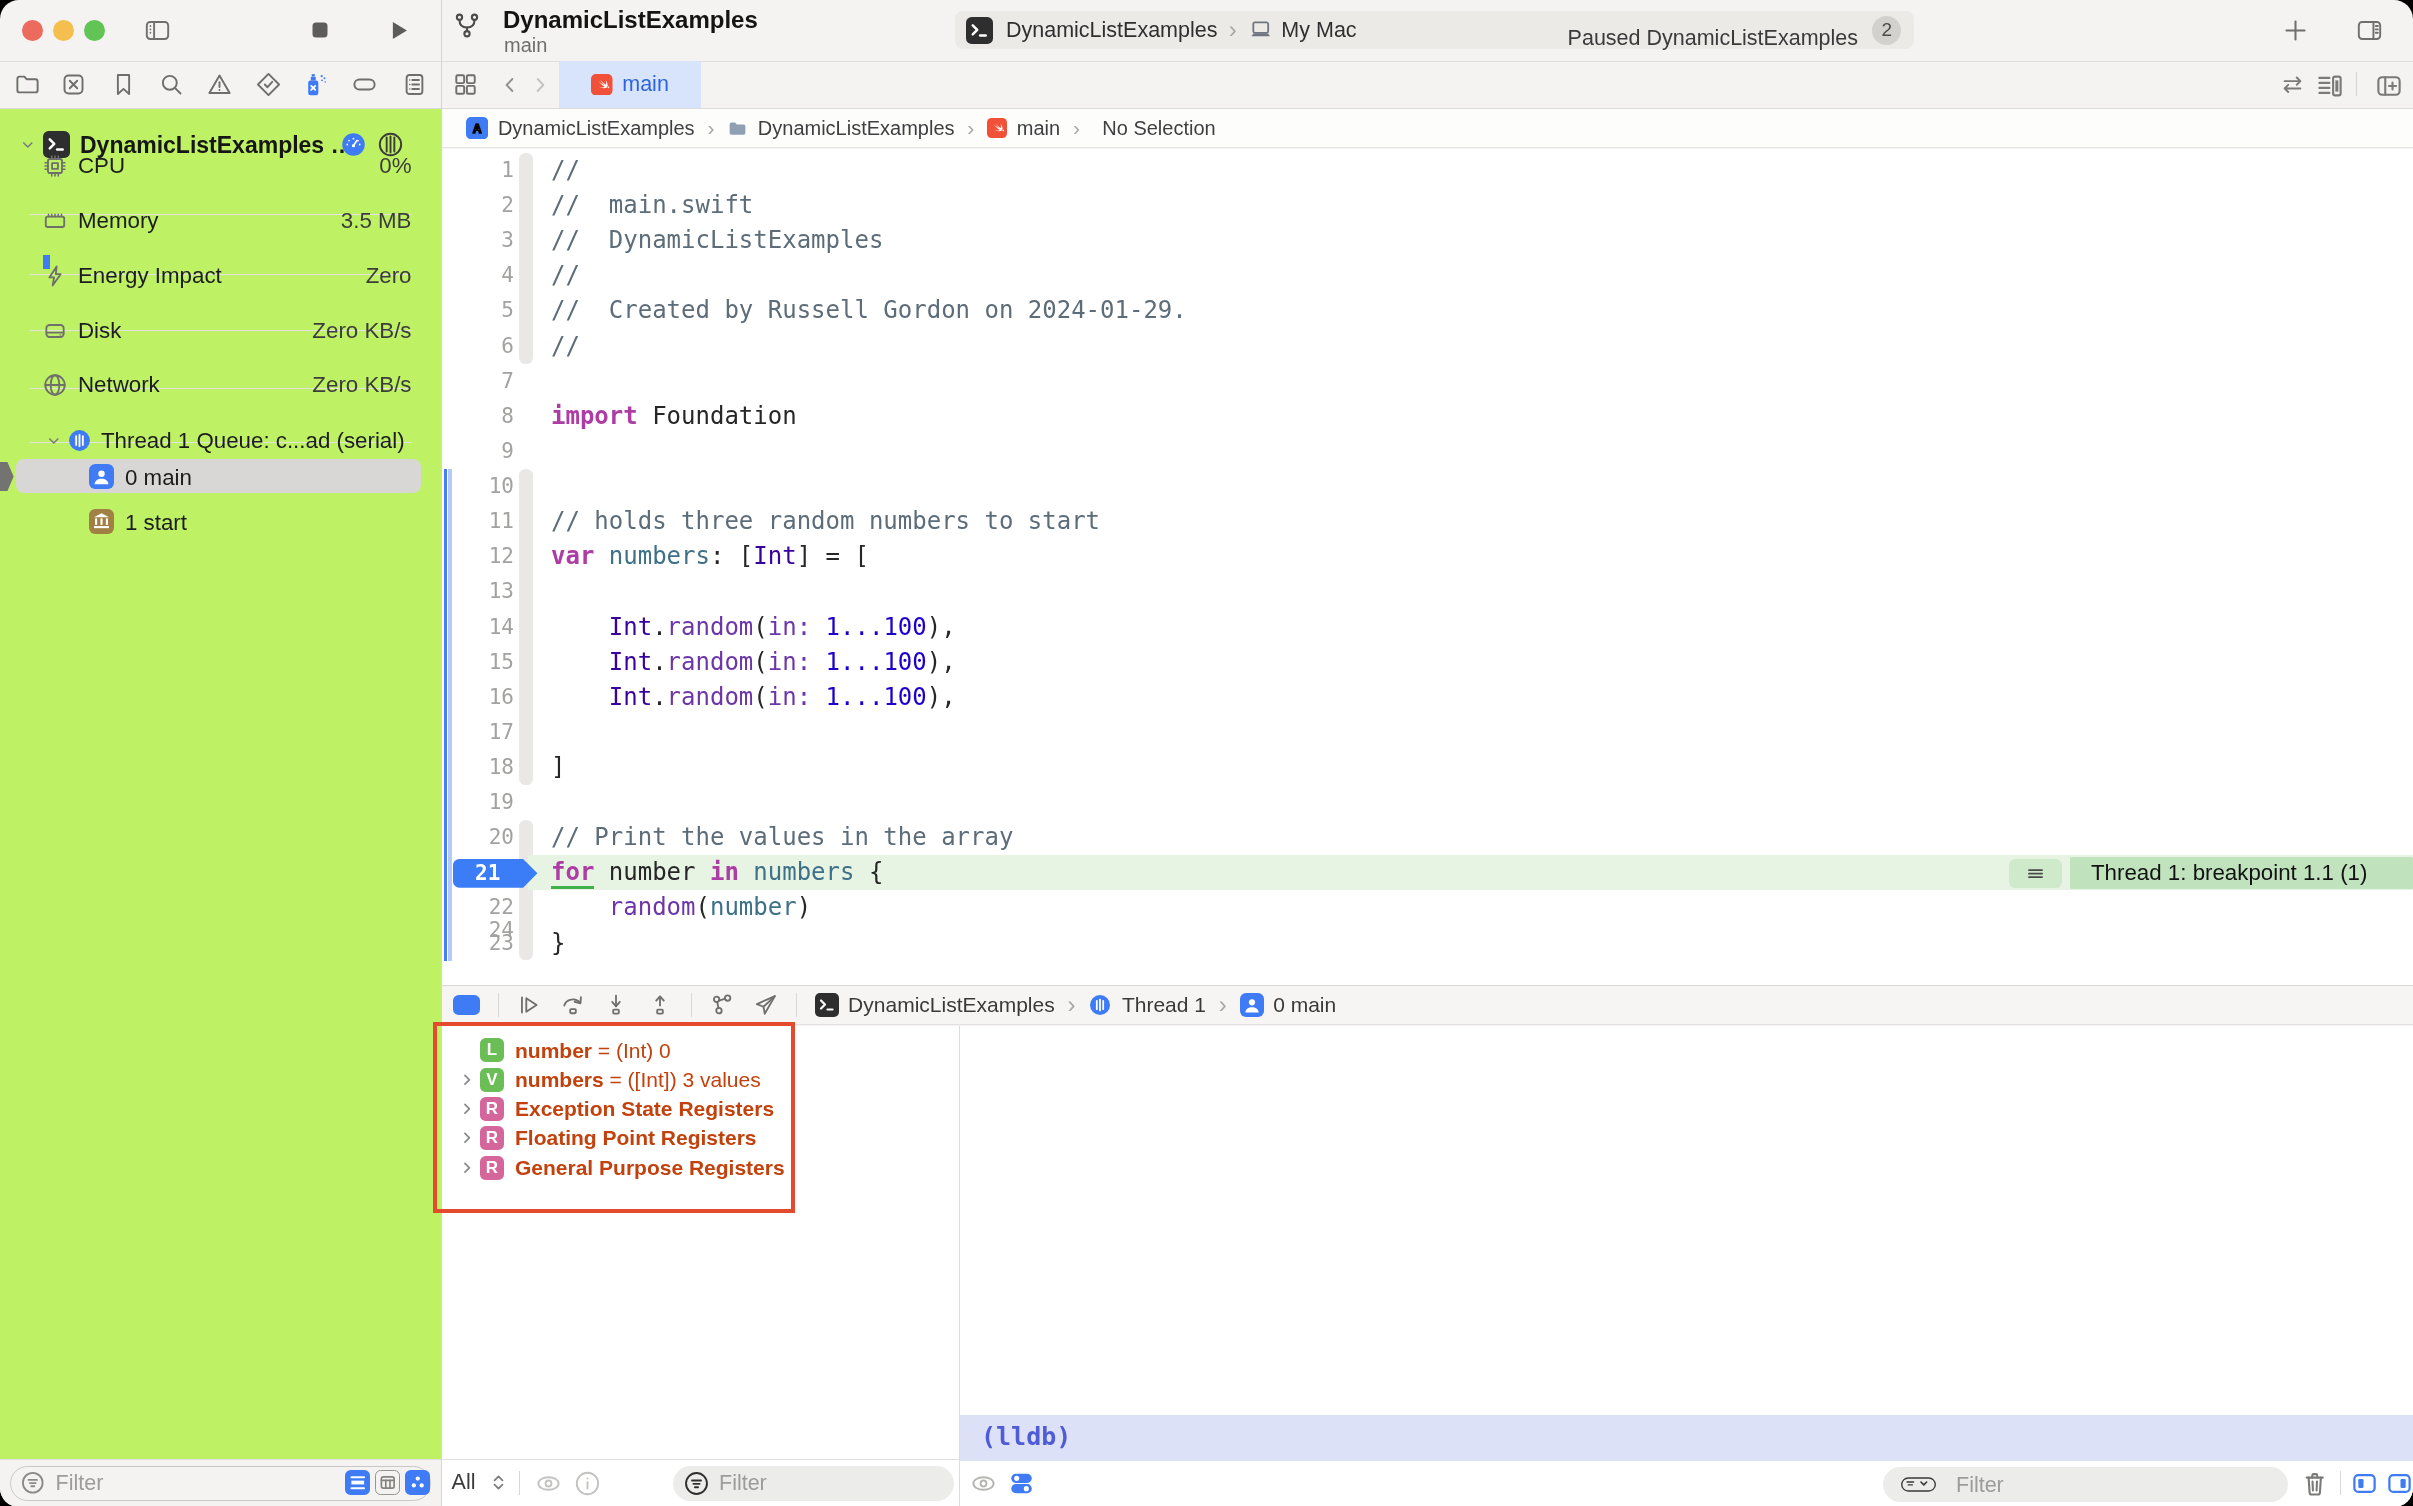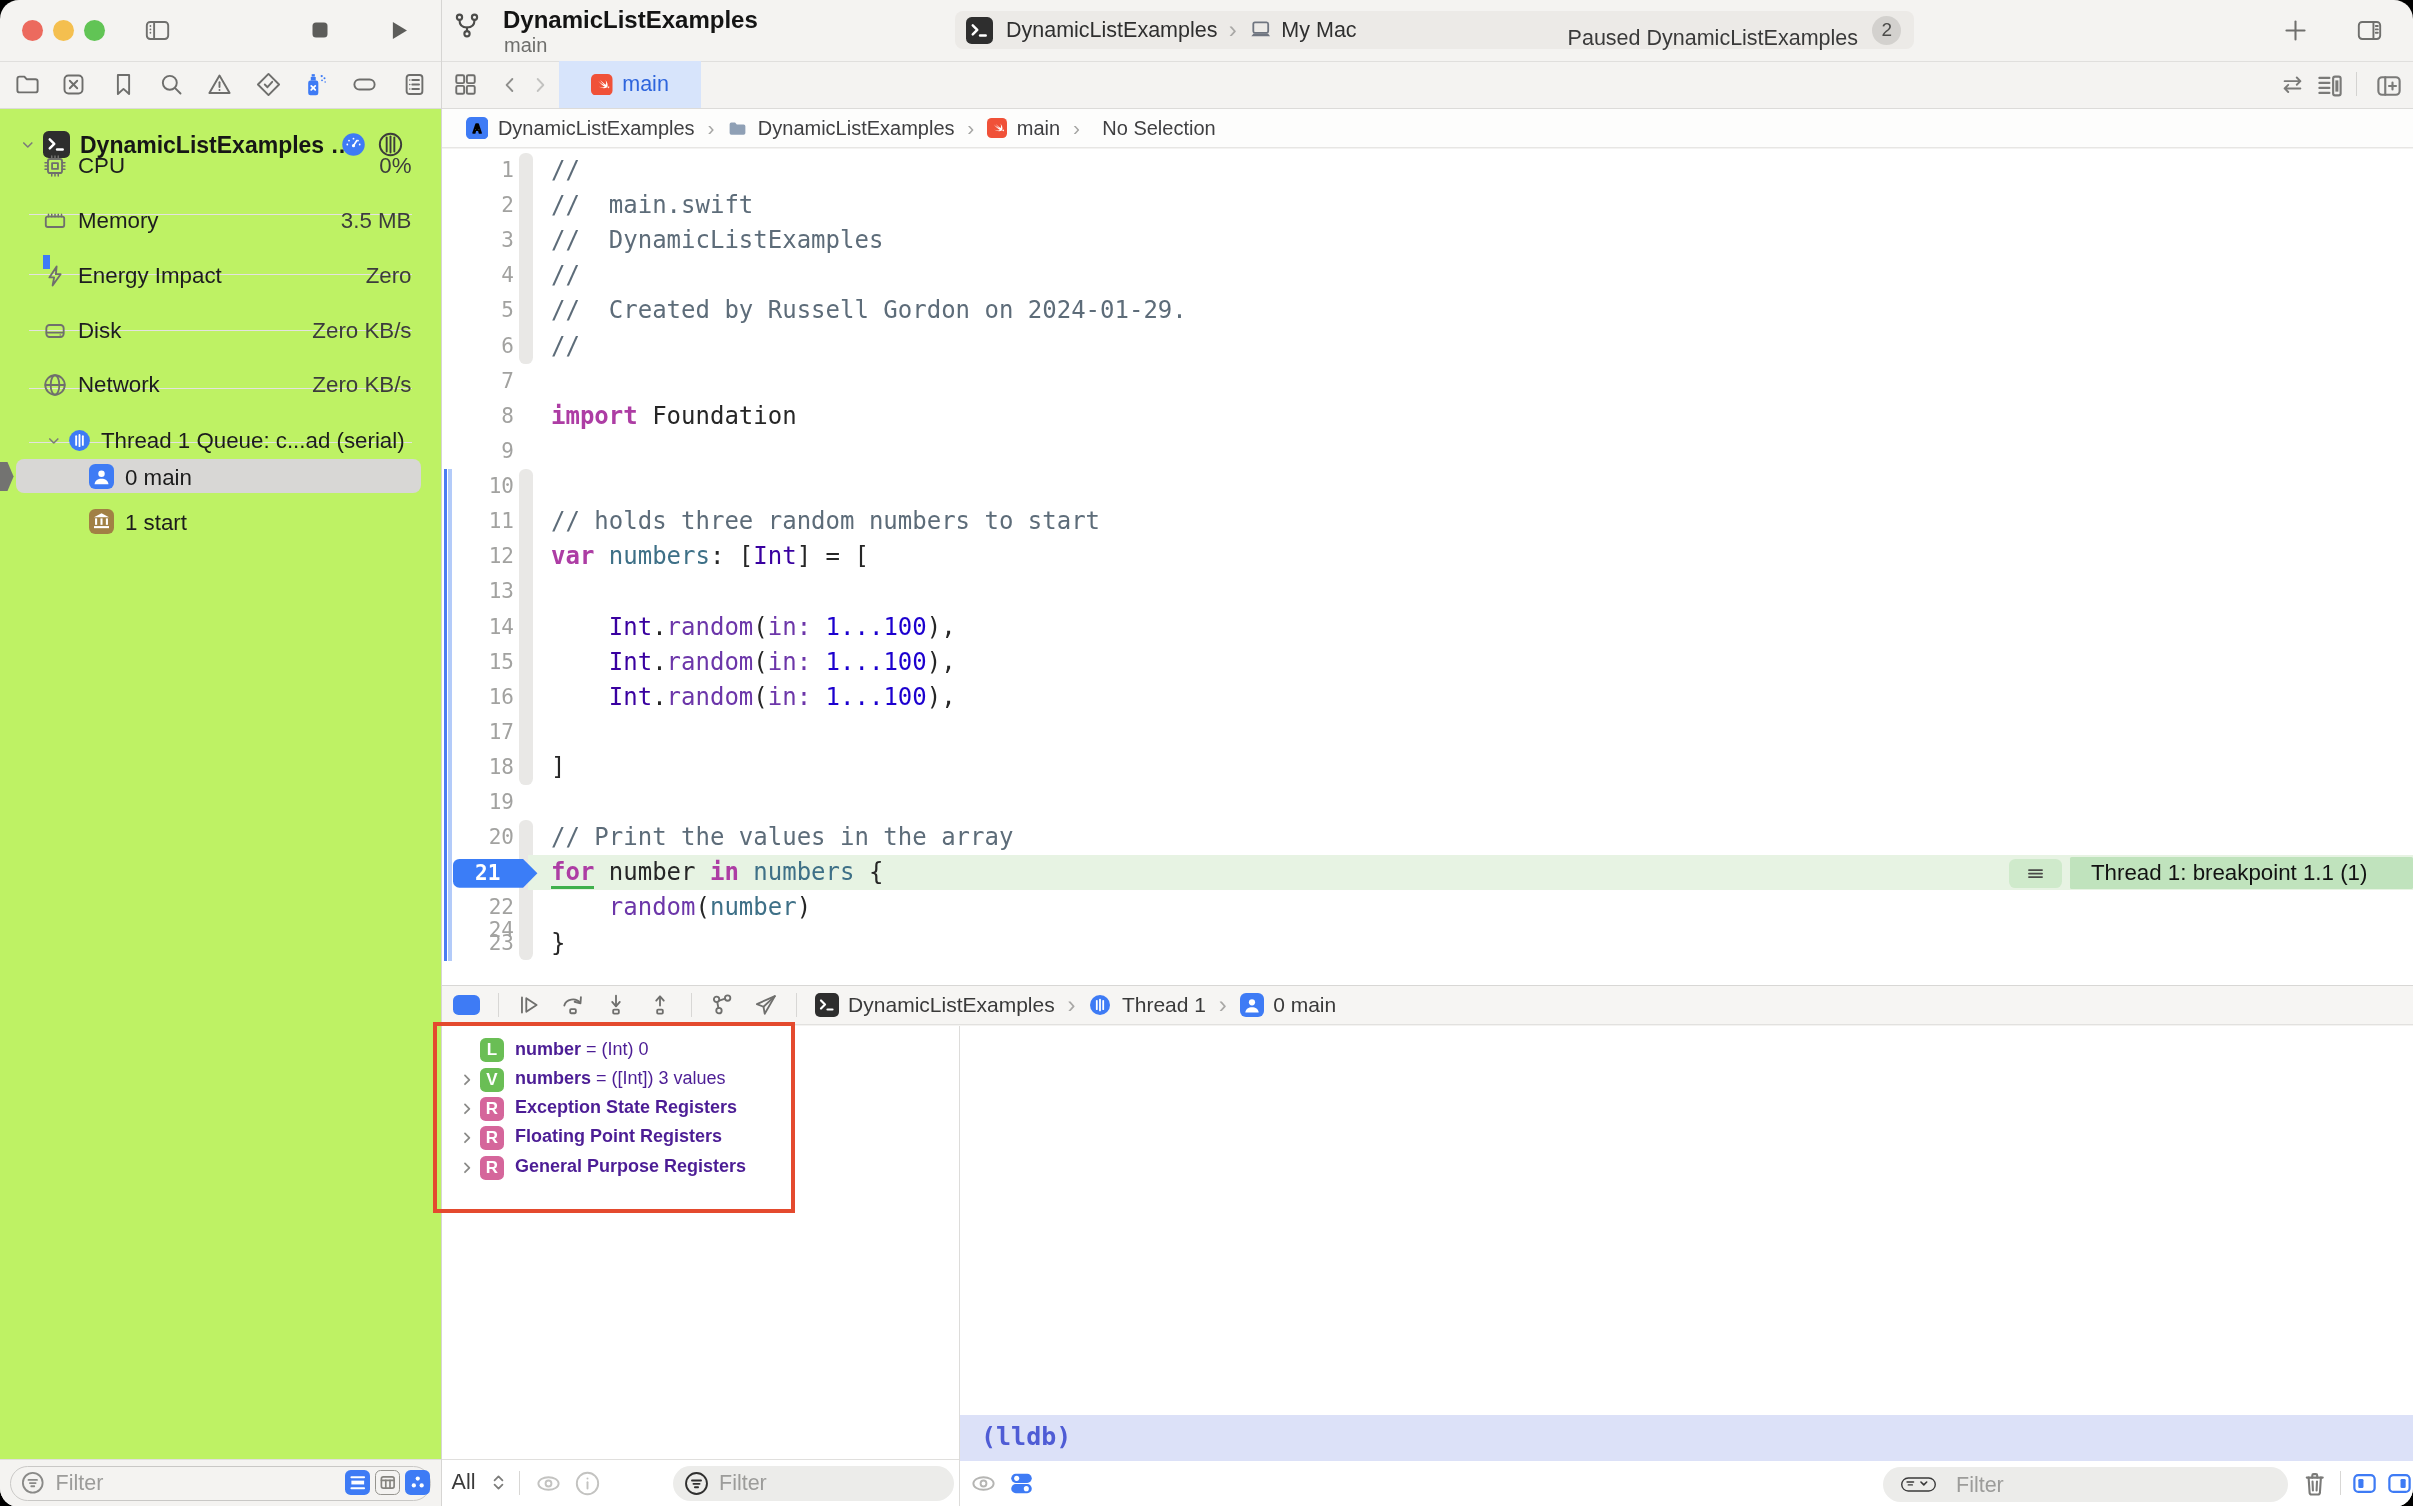--- a/index.html
+++ b/index.html
@@ -109,21 +109,21 @@
   #dbg-right{position:absolute;right:19px;top:0;height:38px;display:flex;align-items:center;margin-top:40px;}
   #dbg-linecol{font-size:21px;color:#6b6b69;margin-right:17.6px;}
   #dbg-right .dsep2{width:0.8px;height:22.3px;background:#d8d7d5;margin-right:16px;}
   #dbg-console-ico{width:29px;height:29px;color:#7a7a78;}
 
   
   #varspane{left:442px;top:1026px;width:517px;bottom:47px;background:#fff;}
   .varrow{position:absolute;left:0;width:100%;height:28px;}
   .varrow .vchev{position:absolute;left:16px;top:4.8px;width:17.6px;height:17.6px;color:#8a8a88;}
   .varrow .vbadge{position:absolute;left:38px;top:1.6px;width:24px;height:24px;border-radius:5.6px;color:#fff;font-size:17px;font-weight:bold;text-align:center;line-height:24px;}
-  .varrow .vtxt{position:absolute;left:73px;top:2.4px;font-size:18px;color:#4c1d95;}
+  .varrow .vtxt{position:absolute;left:73px;top:2.4px;font-size:21px;color:#c2410c;}
   .varrow .vtxt b{font-weight:bold;}
 
   
   #vdiv-2{left:959px;top:1026px;bottom:0;width:0.8px;background:#dddcda;}
   #consolepane{left:960px;top:1026px;right:0;bottom:0;background:#fff;}
   #lldbrow{position:absolute;left:0;right:0;top:389px;height:46px;background:#dce1f8;}
   #lldbrow span{position:absolute;left:21px;top:7.2px;font-family:"DejaVu Sans Mono",monospace;font-size:25px;font-weight:bold;color:#4f5cd5;}
   #con-eye{position:absolute;left:10.4px;top:444px;width:27px;height:27px;color:#b5b5b3;}
   #con-toggles{position:absolute;left:47px;top:443px;width:29px;height:29px;}
   #con-filter{position:absolute;left:923px;top:441px;width:405px;height:35px;border-radius:17.6px;background:#ececea;}

